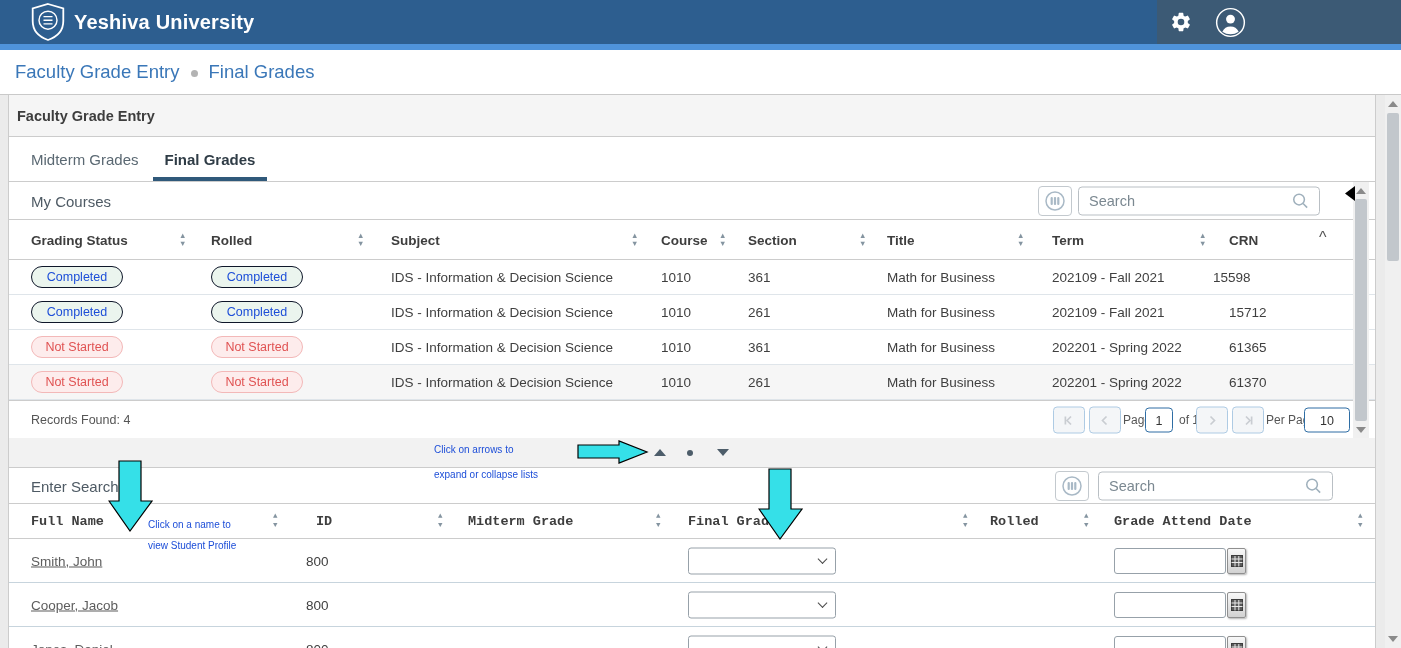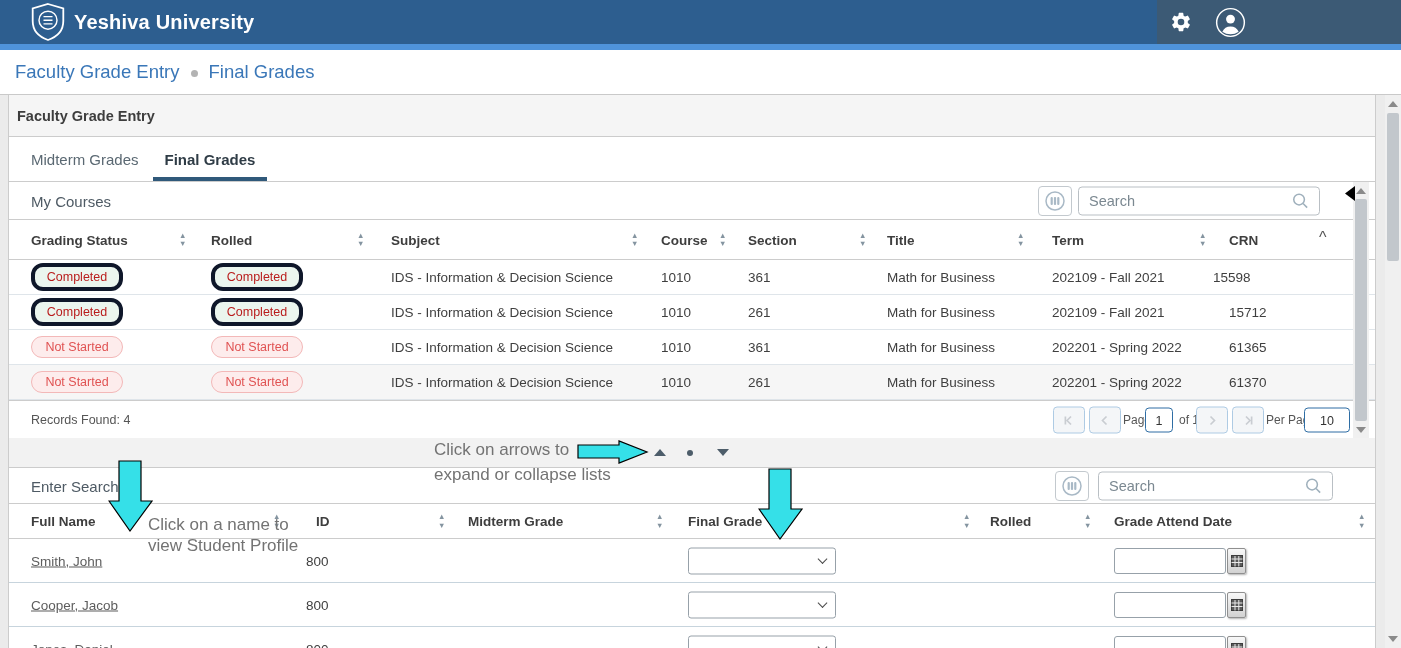--- a/index.html
+++ b/index.html
@@ -41,33 +41,33 @@
   .section-title { position:absolute; left:22px; top:50%; transform:translateY(-50%); font-size:15px; color:#4e5a64; }
   .tool-btn { position:absolute; top:50%; transform:translateY(-50%); width:34px; height:30px; border:1px solid #c3c9ce; border-radius:4px; background:#fff; display:flex; align-items:center; justify-content:center; cursor:pointer; }
   .searchbox { position:absolute; top:50%; transform:translateY(-50%); height:29px; border:1px solid #b9bfc4; border-radius:4px; background:#fff; display:flex; align-items:center; }
   .searchbox input { flex:1; height:100%; border:none; outline:none; padding:0 6px 0 10px; font-size:14.5px; color:#444; background:transparent; font-family:inherit; }
   .searchbox input::placeholder { color:#7b8891; }
   .searchbox svg { margin-right:9px; flex:none; }
 
   
   .thead { position:relative; border-bottom:1px solid #ccc; background:#fff; }
   .thead.courses { height:40px; }
-  .thead.grades { height:35px; }
+  .thead.grades { height:35px;font-family:Liberation Mono, monospace; }
   .th { position:absolute; top:50%; transform:translateY(-50%); font-size:13.5px; font-weight:700; color:#3e3e3e; white-space:nowrap; }
   .sort { position:absolute; top:50%; transform:translateY(-50%); display:flex; flex-direction:column; align-items:center; gap:1px; color:#8494a0; font-size:7.5px; line-height:1; cursor:pointer; }
   .sort::before { content:"▲"; } .sort::after { content:"▼"; }
   .caret-up { position:absolute; top:45%; transform:translateY(-50%); font-size:16px; color:#555; cursor:pointer; }
   .caret-up::after { content:"^"; }
 
   
   .crow { position:relative; height:35px; border-bottom:1px solid #dfe5ea; background:#fff; cursor:pointer; }
   .crow.row-hl { background:#f6f6f6; }
   .cell { position:absolute; top:50%; transform:translateY(-50%); font-size:13.5px; color:#3f3f3f; white-space:nowrap; }
   .badge { position:absolute; top:50%; transform:translateY(-50%); width:92px; text-align:center; padding:3px 0; border-radius:12px; font-size:12.5px; }
-  .badge-ok  { background:#ebf5ee; border:4px solid #0f172a; color:#b91c1c; }
+  .badge-ok  { background:#ebf5ee; border:1px solid #0f172a; color:#1d4ed8; }
   .badge-bad { background:#fdecec; border:1px solid #f3b8b8; color:#e05252; }
 
   
   .tfoot { position:relative; height:39px; border-top:1px solid #ccc; background:#fff; }
   .records { position:absolute; left:22px; top:50%; transform:translateY(-50%); font-size:12.5px; color:#555; }
   .pgbtn { position:absolute; top:50%; transform:translateY(-50%); width:32px; height:27px; border:1px solid #aecbe4; border-radius:4px; background:#f4f6f8; display:flex; align-items:center; justify-content:center; cursor:pointer; }
   .pglabel { position:absolute; top:50%; transform:translateY(-50%); font-size:12px; color:#555; white-space:nowrap; }
   .pginput { position:absolute; top:50%; transform:translateY(-50%); height:25px; border:1px solid #2e6da4; border-radius:4px; text-align:center; font-size:12.5px; color:#333; background:#fff; font-family:inherit; }
 
   
@@ -89,21 +89,21 @@
   
   .vscroll { position:absolute; background:#f0f0f0; width:16px; }
   .vs-inner { left:1344px; top:45px; height:257px; }
   .vs-page { left:1385px; top:0px; height:554px; }
   .vs-arrow { position:absolute; left:3px; width:0; height:0; border-left:5px solid transparent; border-right:5px solid transparent; cursor:pointer; }
   .vs-up { border-bottom:6px solid #8a8a8a; }
   .vs-down { border-top:6px solid #8a8a8a; }
   .vs-thumb { position:absolute; left:2px; width:12px; background:#c2c7cc; border-radius:2px; cursor:pointer; }
 
   
-  .anno { position:absolute; z-index:50; color:#737373; font-size:17px; white-space:nowrap; }
+  .anno { position:absolute; z-index:50; color:#1d4ed8; font-size:10px; white-space:nowrap; }
   .anno div { display:block; }
   .anno.a1 { left:148px; top:466px; line-height:21px;margin-top:48px; }
   .anno.a2 { left:434px; top:437px; line-height:25px; }
   .anno.a3 { left:800px; top:473px; line-height:24px; }
   .arrow-svg { position:absolute; z-index:49; }
   .cursor { position:absolute; z-index:60; }
 </style>
 </head>
 <body>
 

